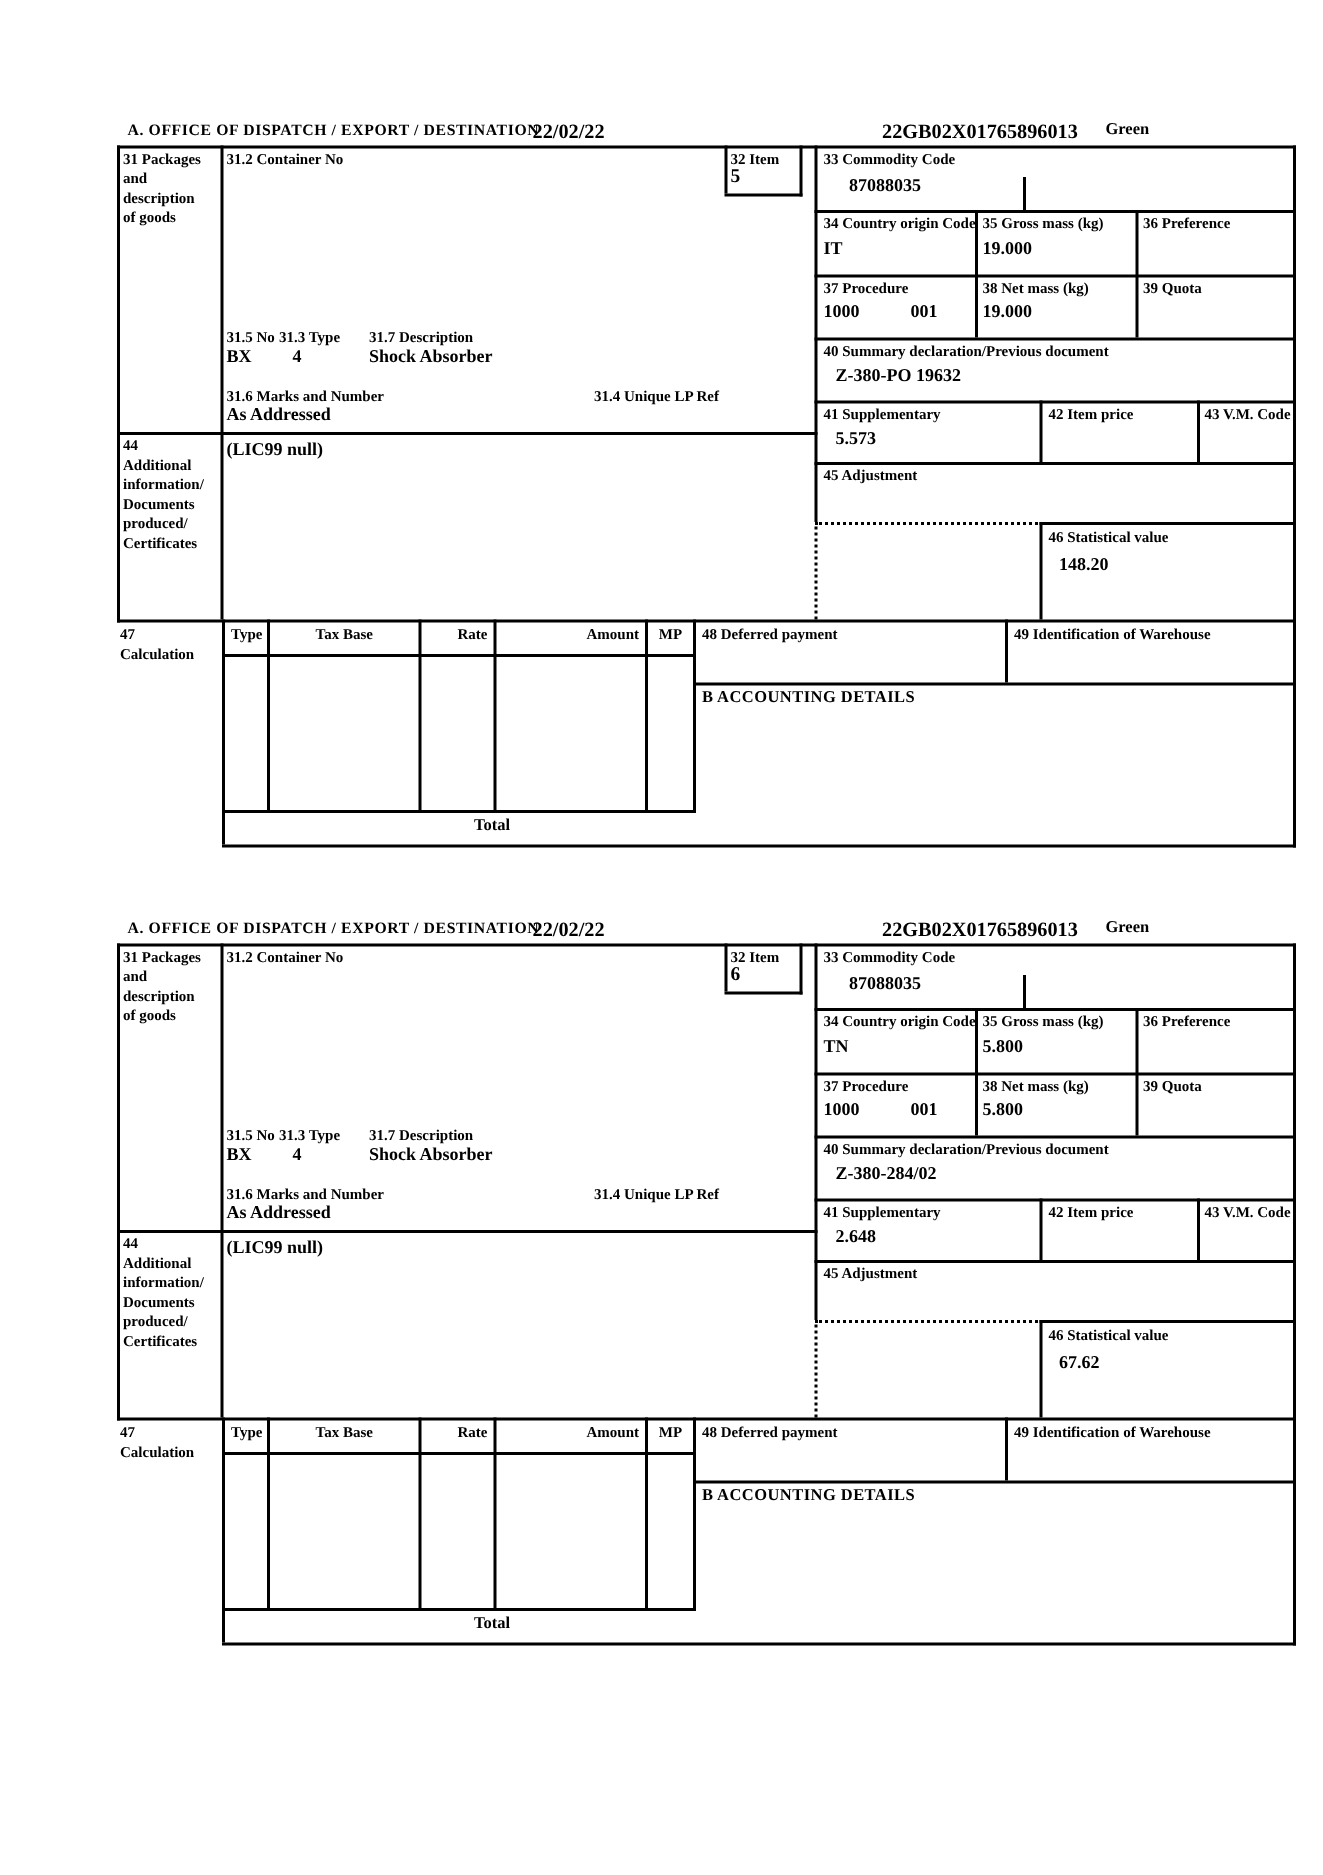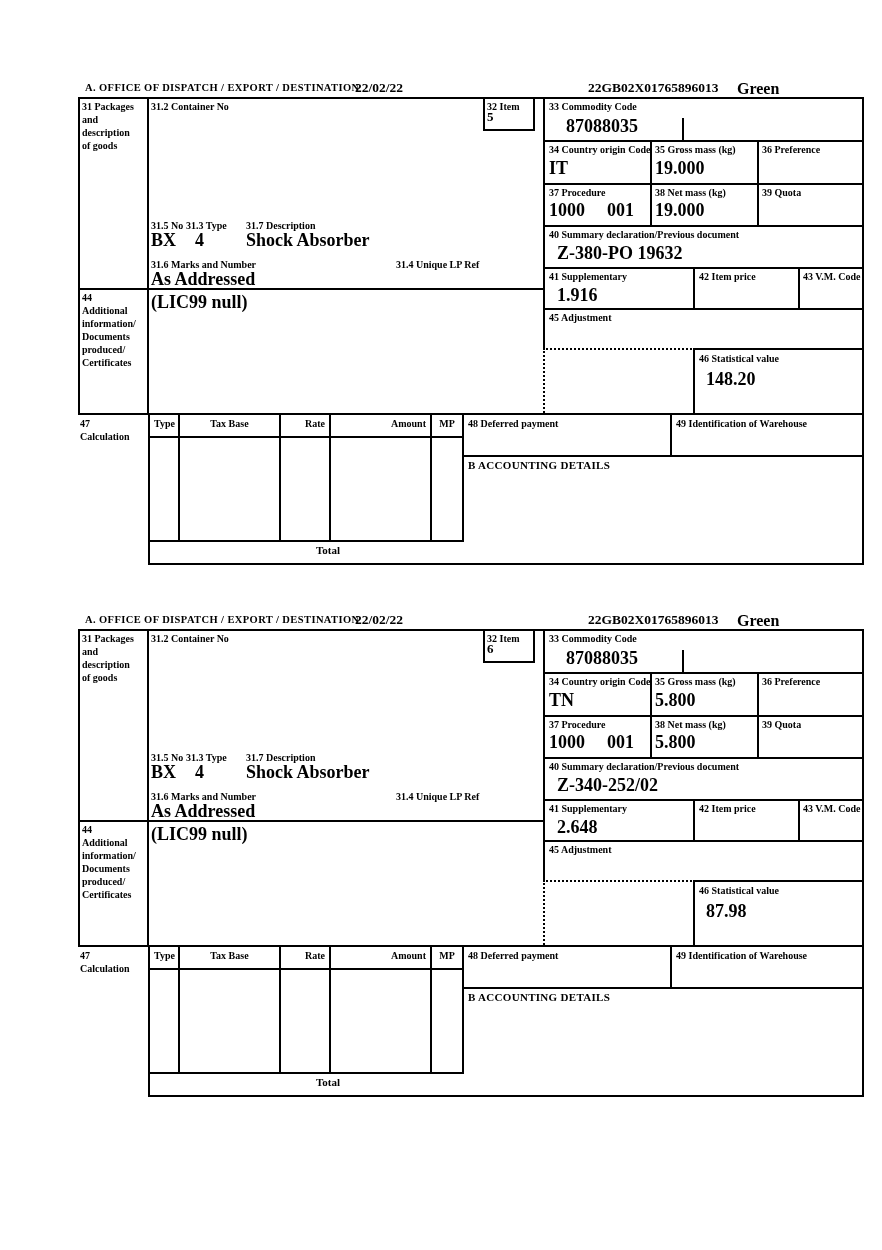--- a/index.html
+++ b/index.html
@@ -5,28 +5,28 @@
   * { margin:0; padding:0; box-sizing:border-box; }
   html,body { width:882px; height:1250px; background:#ffffff; overflow:hidden;
               font-family:"Liberation Serif", serif; color:#000; }
   .sec { position:absolute; left:78px; width:786px; height:486px; }
   .sec-1 { top:80px; }
   .sec-2 { top:612px; }
   .hdr { position:absolute; top:0; left:0; width:786px; height:16px;text-decoration:underline; }
   .hdr-office { position:absolute; left:7px; top:2px; font-size:10.5px; font-weight:bold; letter-spacing:0.4px; white-space:nowrap; }
   .hdr-date { position:absolute; left:277px; top:0; font-size:13.5px; font-weight:bold; }
   .hdr-mrn  { position:absolute; left:510px; top:0; font-size:13.5px; font-weight:bold; }
-  .hdr-green{ position:absolute; left:659px; top:0; font-size:16px; font-weight:bold; }
+  .hdr-green{ position:absolute; left:659px; top:0; font-size:11px; font-weight:bold; }
   .fb { position:absolute; top:17px; left:0; width:786px; height:468px; }
   .hl { position:absolute; height:2px; background:#000; }
   .vl { position:absolute; width:2px;  background:#000; }
   .dh { position:absolute; height:0; border-top:2px dotted #000; }
   .dv { position:absolute; width:0;  border-left:2px dotted #000; }
   .lbl { position:absolute; font-size:10px; line-height:13px; font-weight:bold; white-space:nowrap; }
-  .val { position:absolute; font-size:18px; font-weight:bold; white-space:nowrap; }
+  .val { position:absolute; font-size:12px; font-weight:bold; white-space:nowrap; }
   .thead { position:absolute; font-size:10px; font-weight:bold; top:321px; }
   .c { text-align:center; } .r { text-align:right; }
   .acct { position:absolute; font-size:11px; font-weight:bold; letter-spacing:0.3px; }
 </style>
 </head>
 <body>
 
 <div class="sec sec-1">
   <div class="hdr">
     <span class="hdr-office">A.  OFFICE OF DISPATCH / EXPORT / DESTINATION</span>
@@ -108,21 +108,21 @@
     <div class="val" style="left:168px;top:133px">Shock Absorber</div>
 
     <div class="lbl" style="left:73px;top:161px">31.6 Marks and Number</div>
     <div class="lbl" style="left:318px;top:161px">31.4 Unique LP Ref</div>
     <div class="val" style="left:73px;top:172px">As Addressed</div>
 
     <div class="lbl" style="left:471px;top:131px">40 Summary declaration/Previous document</div>
     <div class="val" style="left:479px;top:146px">Z-380-PO 19632</div>
 
     <div class="lbl" style="left:471px;top:173px">41 Supplementary</div>
-    <div class="val" style="left:479px;top:188px">1.916</div>
+    <div class="val" style="left:479px;top:188px">5.573</div>
     <div class="lbl" style="left:621px;top:173px">42 Item price</div>
     <div class="lbl" style="left:725px;top:173px">43 V.M. Code</div>
 
     <div class="lbl" style="left:4px;top:194px">
       <div>44</div>
       <div>Additional</div>
       <div>information/</div>
       <div>Documents</div>
       <div>produced/</div>
       <div>Certificates</div>
@@ -217,37 +217,37 @@
     <div class="lbl" style="left:73px;top:122px">31.5 No</div>
     <div class="lbl" style="left:108px;top:122px">31.3 Type</div>
     <div class="lbl" style="left:168px;top:122px">31.7 Description</div>
     <div class="val" style="left:73px;top:133px">BX</div>
     <div class="val" style="left:117px;top:133px">4</div>
     <div class="val" style="left:168px;top:133px">Shock Absorber</div>
     <div class="lbl" style="left:73px;top:161px">31.6 Marks and Number</div>
     <div class="lbl" style="left:318px;top:161px">31.4 Unique LP Ref</div>
     <div class="val" style="left:73px;top:172px">As Addressed</div>
     <div class="lbl" style="left:471px;top:131px">40 Summary declaration/Previous document</div>
-    <div class="val" style="left:479px;top:146px">Z-340-252/02</div>
+    <div class="val" style="left:479px;top:146px">Z-380-284/02</div>
     <div class="lbl" style="left:471px;top:173px">41 Supplementary</div>
     <div class="val" style="left:479px;top:188px">2.648</div>
     <div class="lbl" style="left:621px;top:173px">42 Item price</div>
     <div class="lbl" style="left:725px;top:173px">43 V.M. Code</div>
     <div class="lbl" style="left:4px;top:194px">
       <div>44</div>
       <div>Additional</div>
       <div>information/</div>
       <div>Documents</div>
       <div>produced/</div>
       <div>Certificates</div>
     </div>
     <div class="val" style="left:73px;top:195px">(LIC99 null)</div>
     <div class="lbl" style="left:471px;top:214px">45 Adjustment</div>
     <div class="lbl" style="left:621px;top:255px">46 Statistical value</div>
-    <div class="val" style="left:628px;top:272px">87.98</div>
+    <div class="val" style="left:628px;top:272px">67.62</div>
     <div class="lbl" style="left:2px;top:320px">
       <div>47</div>
       <div>Calculation</div>
     </div>
     <div class="thead" style="left:76px">Type</div>
     <div class="thead c" style="left:102px;width:99px">Tax Base</div>
     <div class="thead r" style="left:203px;width:44px">Rate</div>
     <div class="thead r" style="left:253px;width:95px">Amount</div>
     <div class="thead c" style="left:354px;width:30px">MP</div>
     <div class="lbl" style="left:390px;top:320px">48 Deferred payment</div>

